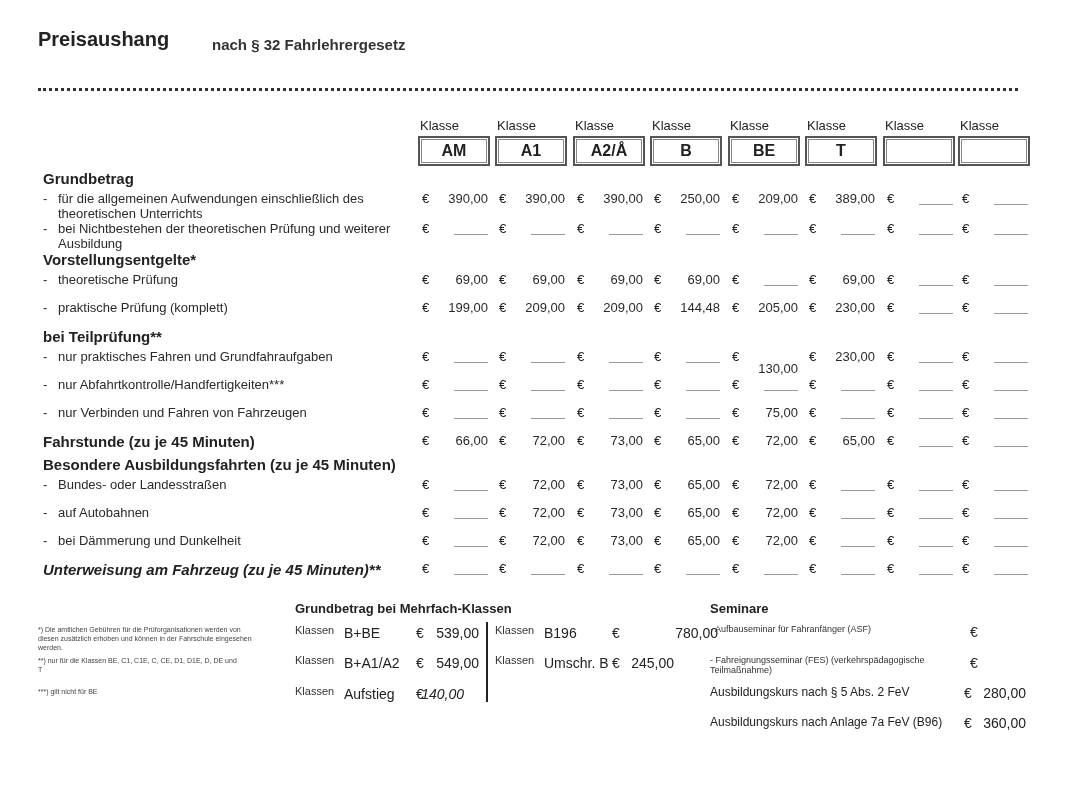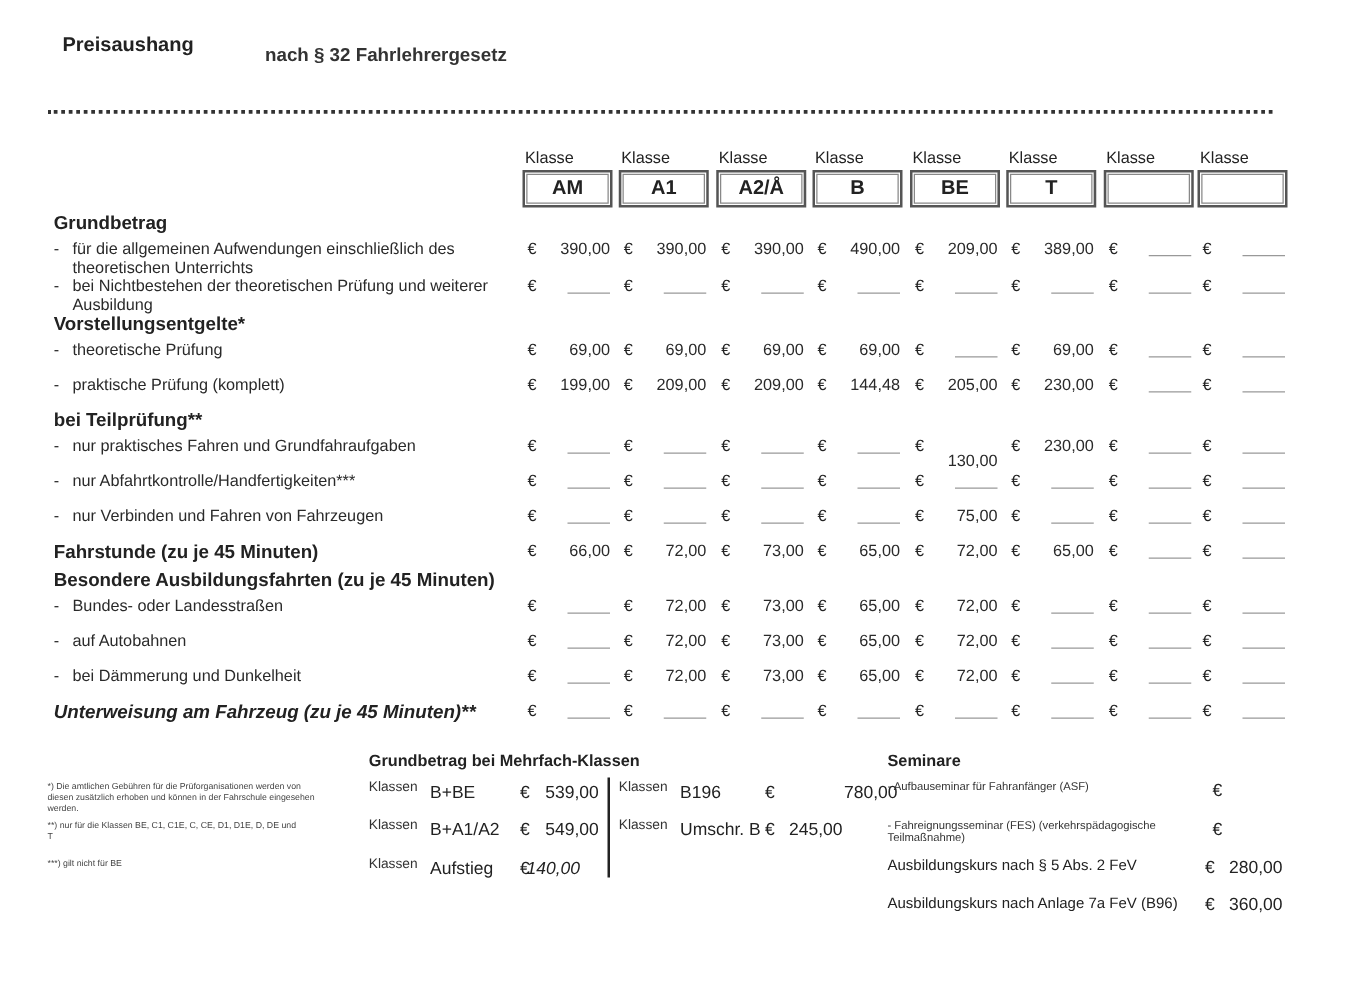--- a/index.html
+++ b/index.html
@@ -1,19 +1,19 @@
 <!DOCTYPE html>
 <html><head>
 <meta charset="utf-8">
 <style>
   html, body { margin: 0; padding: 0; background: #ffffff; }
   body { width: 1080px; height: 785px; position: relative; overflow: hidden;
          font-family: "Liberation Sans", sans-serif; color: #1e1e1e; }
   .abs { position: absolute; white-space: nowrap; }
-  .title { left: 38px; top: 28px; font-size: 16px; font-weight: bold; color: #222; margin-left: 12px; }
+  .title { left: 38px; top: 28px; font-size: 20px; font-weight: bold; color: #222; }
   .subtitle { left: 212px; top: 36px; font-size: 15px; font-weight: bold; color: #333; }
   .dots { left: 38px; top: 88px; width: 980px; height: 0; border-top: 3px dotted #333; }
   .klasse-label { font-size: 13px; color: #222; top: 118px; }
   .klasse-box { top: 136px; width: 72px; height: 30px; border: 2px solid #555;
                 box-shadow: inset 0 0 0 1px #fff, inset 0 0 0 2px #888;
                 box-sizing: border-box; font-size: 16px; font-weight: bold;
                 display: flex; align-items: center; justify-content: center; color: #222; }
   .sec-head { left: 43px; font-size: 15px; font-weight: bold; color: #222; }
   .item { left: 43px; font-size: 13px; color: #2a2a2a; white-space: normal; width: 360px; line-height: 15px; }
   .item .dash { position: absolute; left: 0; }
@@ -73,21 +73,21 @@
     <span class="dash">-</span>
     <span class="txt">für die allgemeinen Aufwendungen einschließlich des theoretischen Unterrichts</span>
   </div>
 <div class="abs cell-euro" style="left:422px; top:191px;">€</div>
 <div class="abs cell-val" style="left:428px; top:191px;">390,00</div>
 <div class="abs cell-euro" style="left:499px; top:191px;">€</div>
 <div class="abs cell-val" style="left:505px; top:191px;">390,00</div>
 <div class="abs cell-euro" style="left:577px; top:191px;">€</div>
 <div class="abs cell-val" style="left:583px; top:191px;">390,00</div>
 <div class="abs cell-euro" style="left:654px; top:191px;">€</div>
-<div class="abs cell-val" style="left:660px; top:191px;">490,00</div>
+<div class="abs cell-val" style="left:660px; top:191px;">250,00</div>
 <div class="abs cell-euro" style="left:732px; top:191px;">€</div>
 <div class="abs cell-val" style="left:738px; top:191px;">209,00</div>
 <div class="abs cell-euro" style="left:809px; top:191px;">€</div>
 <div class="abs cell-val" style="left:815px; top:191px;">389,00</div>
 <div class="abs cell-euro" style="left:887px; top:191px;">€</div>
 <div class="abs cell-blank" style="left:919px; top:204px;"></div>
 <div class="abs cell-euro" style="left:962px; top:191px;">€</div>
 <div class="abs cell-blank" style="left:994px; top:204px;"></div>
 <div class="abs item" style="top:221px;">
     <span class="dash">-</span>

